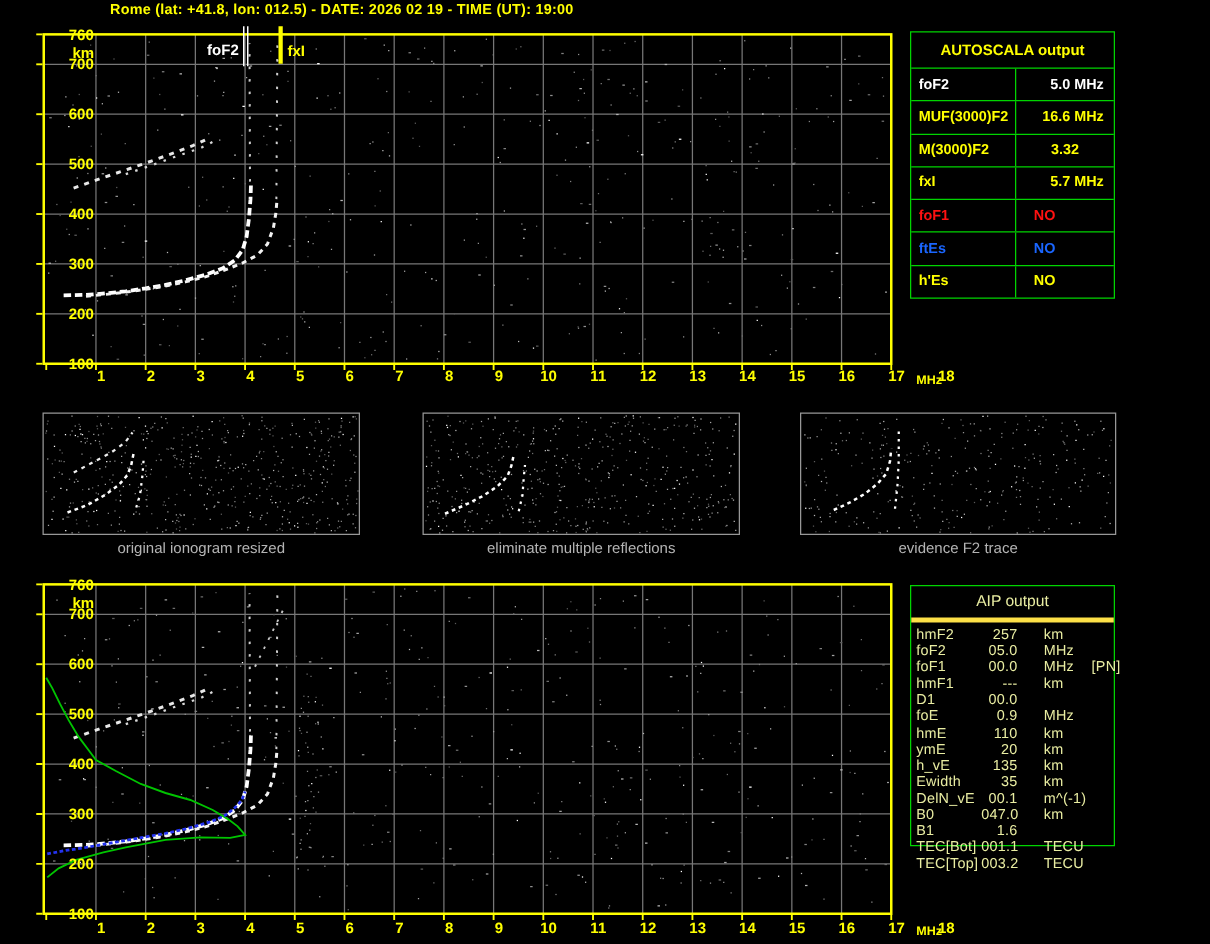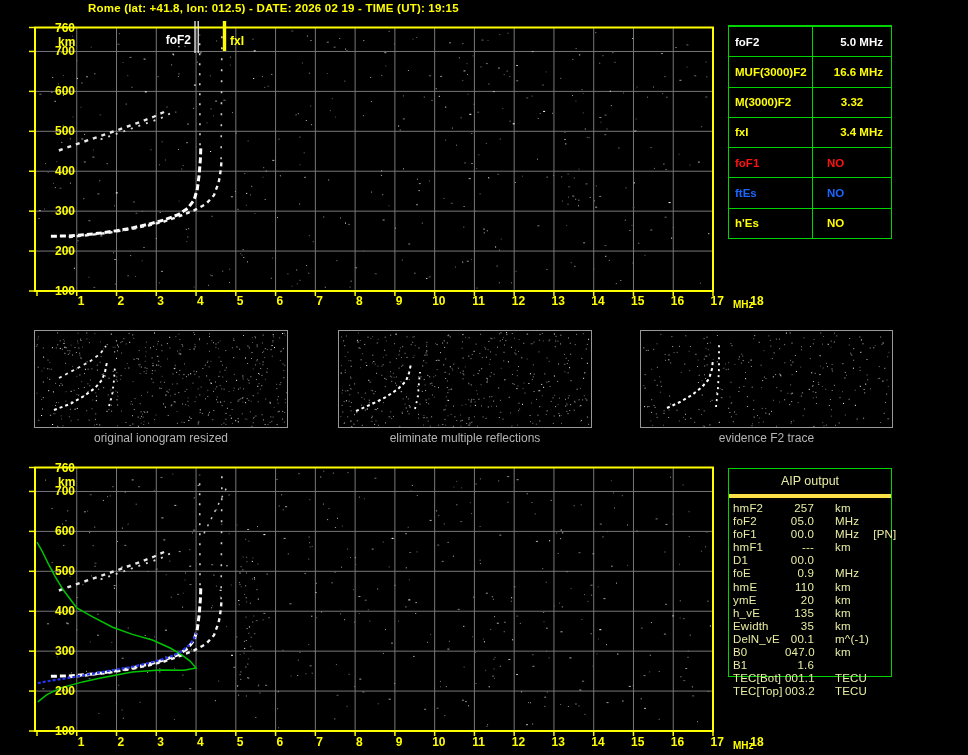--- a/index.html
+++ b/index.html
@@ -2413,49 +2413,50 @@
       <rect x="887.2" y="356.2" width="1" height="1" fill="#6e6e6e"></rect>
       <rect x="651.1" y="411.9" width="1" height="1" fill="#b6b6b6"></rect>
       <rect x="821.9" y="386.0" width="1" height="1" fill="#5a5a5a"></rect>
       <rect x="669.1" y="395.6" width="1" height="1" fill="#a2a2a2"></rect>
       <rect x="831.7" y="390.0" width="1" height="1" fill="#909090"></rect>
       <rect x="779.1" y="348.2" width="1" height="1" fill="#909090"></rect>
       <polyline points="667,408 680,402 692,395 702,387 709,379 712,369 713,359" fill="none" stroke="#ffffff" stroke-width="2" stroke-dasharray="3 3"></polyline>
       <polyline points="716,407 718,388 719,368 719,342" fill="none" stroke="#ffffff" stroke-width="1.8" stroke-dasharray="2 4"></polyline>
     </svg>
 
-  <div class="title">Rome (lat: +41.8, lon: 012.5) - DATE: 2026 02 19 - TIME (UT): 19:15</div>
+  <div class="title">Rome (lat: +41.8, lon: 012.5) - DATE: 2026 02 19 - TIME (UT): 19:00</div>
 
   <div class="marker-label" style="left:160px;top:33px;width:31px;text-align:right;color:#ffffff;">foF2</div>
   <div class="marker-label" style="left:230px;top:34px;color:#ffff00;">fxI</div>
 
   <div class="panel" style="left:34px;top:330px;width:252px;height:96px;"></div>
   <div class="panel" style="left:338px;top:330px;width:252px;height:96px;"></div>
   <div class="panel" style="left:640px;top:330px;width:251px;height:96px;"></div>
   <div class="caption" style="left:338px;width:254px;">eliminate multiple reflections</div>
   <div class="caption" style="left:34px;width:254px;">original ionogram resized</div>
   <div class="caption" style="left:640px;width:253px;">evidence F2 trace</div>
 
   <div class="atable">
+    <div class="atable-header">AUTOSCALA output</div>
     <div id="autoscala-rows" style="display:flex;flex-direction:column;flex:1;">
         <div class="arow" style="color: rgb(255, 255, 255);">
           <div class="arow-label">foF2</div>
           <div class="arow-value" style="justify-content: flex-end;">5.0 MHz</div>
         </div>
         <div class="arow" style="color: rgb(255, 255, 0);">
           <div class="arow-label">MUF(3000)F2</div>
           <div class="arow-value" style="justify-content: flex-end;">16.6 MHz</div>
         </div>
         <div class="arow" style="color: rgb(255, 255, 0);">
           <div class="arow-label">M(3000)F2</div>
           <div class="arow-value" style="justify-content: center;">3.32</div>
         </div>
         <div class="arow" style="color: rgb(255, 255, 0);">
           <div class="arow-label">fxI</div>
-          <div class="arow-value" style="justify-content: flex-end;">3.4 MHz</div>
+          <div class="arow-value" style="justify-content: flex-end;">5.7 MHz</div>
         </div>
         <div class="arow" style="color: rgb(255, 17, 17);">
           <div class="arow-label">foF1</div>
           <div class="arow-value" style="justify-content: flex-start; padding-left: 14px;">NO</div>
         </div>
         <div class="arow" style="color: rgb(26, 102, 255); justify-content: center;">
           <div class="arow-label">ftEs</div>
           <div class="arow-value" style="justify-content: flex-start; padding-left: 14px;">NO</div>
         </div>
         <div class="arow" style="color: rgb(255, 255, 0);">

